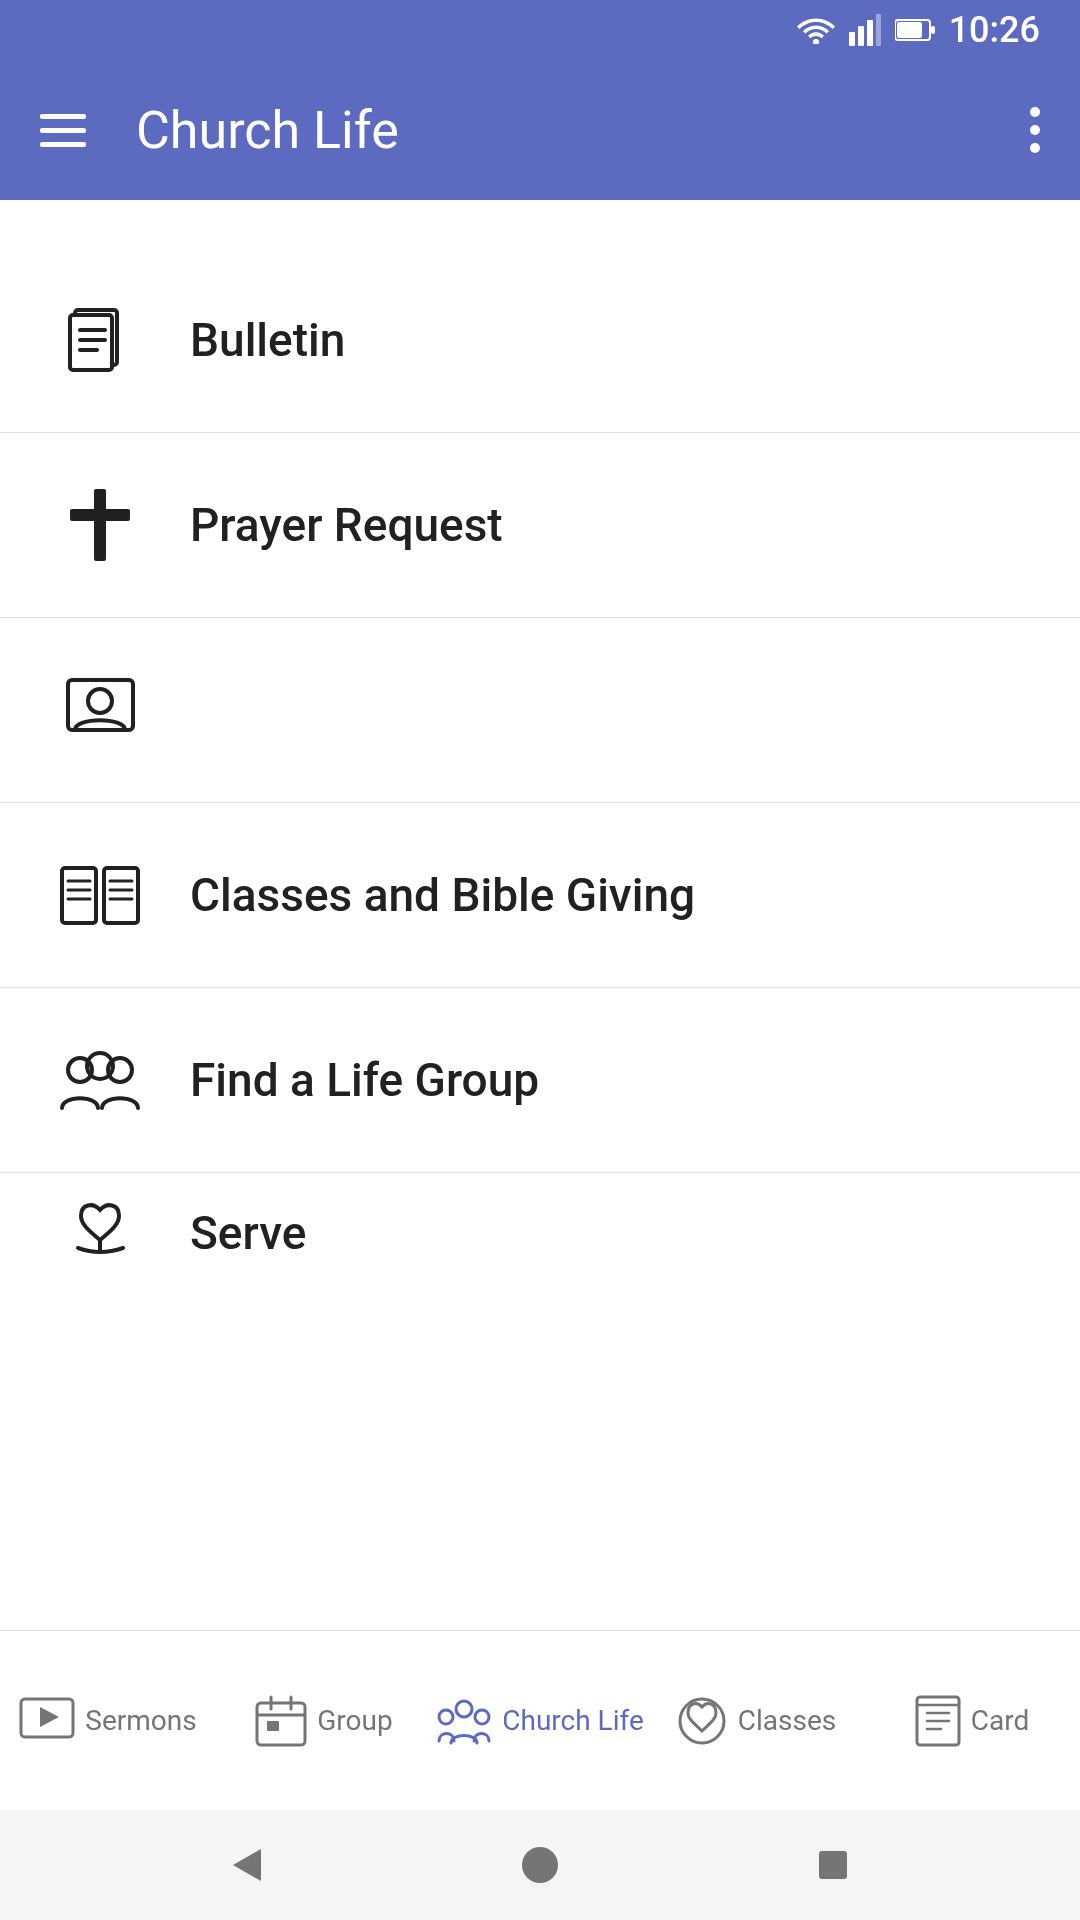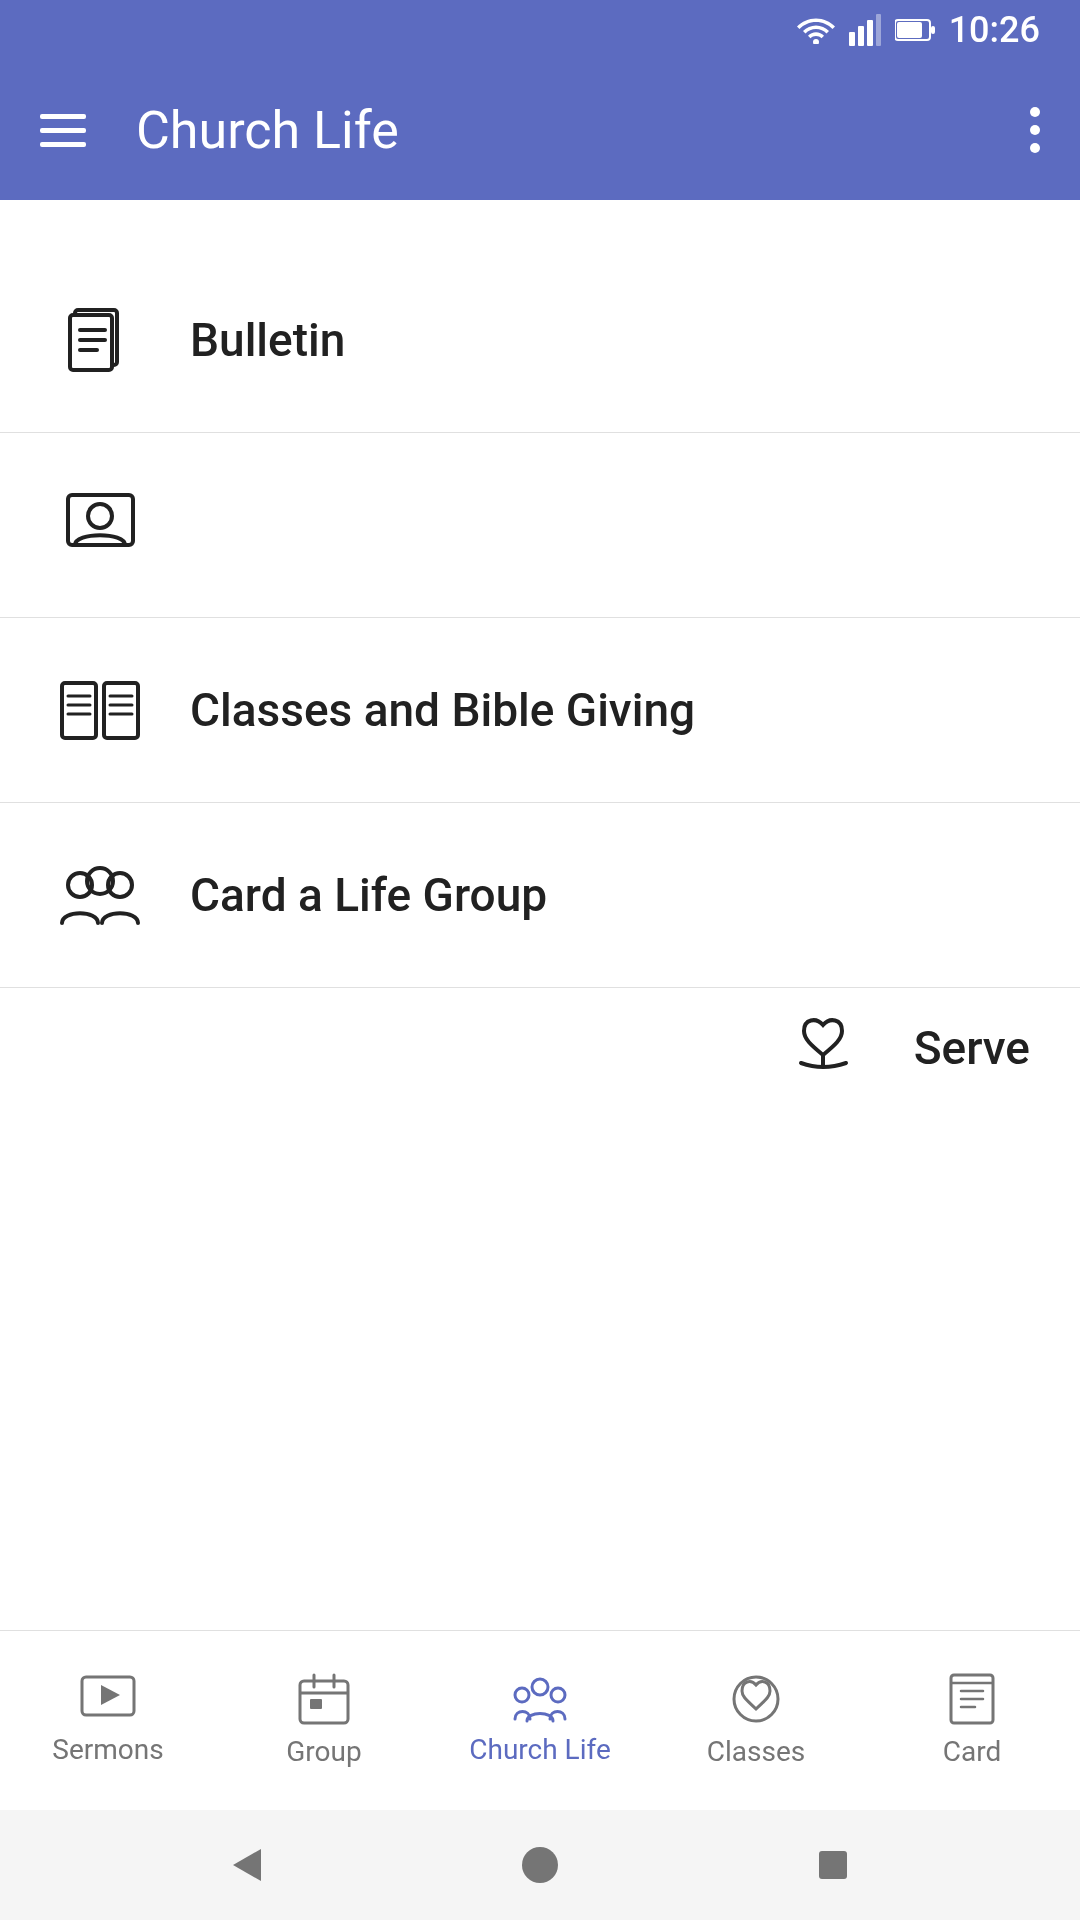--- a/index.html
+++ b/index.html
@@ -108,21 +108,20 @@
       align-items: center;
       padding: 0 50px;
       height: 185px;
       border-bottom: 1px solid #e0e0e0;
       cursor: pointer;
       background: white;
     }
 
     .menu-item:last-child {
       border-bottom: none;
-      justify-content: flex-end;
     }
 
     .menu-item-icon {
       width: 100px;
       display: flex;
       align-items: center;
       justify-content: center;
       flex-shrink: 0;
     }
 
@@ -144,21 +143,21 @@
       height: 180px;
       border-top: 1px solid #e0e0e0;
       display: flex;
       align-items: center;
       background: white;
     }
 
     .nav-item {
       flex: 1;
       display: flex;
-      flex-direction: column;
+      flex-direction: row;
       align-items: center;
       justify-content: center;
       gap: 10px;
       cursor: pointer;
       height: 100%;
     }
 
     .nav-item-label {
       font-size: 28px;
       color: #757575;
@@ -243,20 +242,29 @@
         <rect x="10" y="5" width="42" height="55" rx="3" stroke="#212121" stroke-width="4" fill="none"></rect>
         <rect x="5" y="10" width="42" height="55" rx="3" stroke="#212121" stroke-width="4" fill="white"></rect>
         <line x1="15" y1="25" x2="40" y2="25" stroke="#212121" stroke-width="4" stroke-linecap="round"></line>
         <line x1="15" y1="35" x2="40" y2="35" stroke="#212121" stroke-width="4" stroke-linecap="round"></line>
         <line x1="15" y1="45" x2="32" y2="45" stroke="#212121" stroke-width="4" stroke-linecap="round"></line>
       </svg>
     </div>
     <span class="menu-item-label">Bulletin</span>
   </div>
 
+  <div class="menu-item">
+    <div class="menu-item-icon">
+      <svg width="60" height="72" viewBox="0 0 60 72" fill="none">
+        <rect x="24" y="0" width="12" height="72" rx="2" fill="#212121"></rect>
+        <rect x="0" y="20" width="60" height="12" rx="2" fill="#212121"></rect>
+      </svg>
+    </div>
+    <span class="menu-item-label">Prayer Request</span>
+  </div>
 
   <div class="menu-item">
     <div class="menu-item-icon">
       <svg width="75" height="70" viewBox="0 0 75 70" fill="none">
         <rect x="5" y="5" width="65" height="50" rx="4" stroke="#212121" stroke-width="4" fill="none"></rect>
         <circle cx="37" cy="26" r="12" stroke="#212121" stroke-width="4" fill="none"></circle>
         <path d="M12 55 C12 42 62 42 62 55" stroke="#212121" stroke-width="4" fill="none"></path>
       </svg>
     </div>
   </div>
@@ -280,21 +288,21 @@
   <div class="menu-item">
     <div class="menu-item-icon">
       <svg width="80" height="65" viewBox="0 0 80 65" fill="none">
         <circle cx="20" cy="22" r="12" stroke="#212121" stroke-width="4" fill="none"></circle>
         <circle cx="60" cy="22" r="12" stroke="#212121" stroke-width="4" fill="none"></circle>
         <circle cx="40" cy="18" r="13" stroke="#212121" stroke-width="4" fill="none"></circle>
         <path d="M2 60 C2 47 38 47 38 60" stroke="#212121" stroke-width="4" fill="none" stroke-linecap="round"></path>
         <path d="M42 60 C42 47 78 47 78 60" stroke="#212121" stroke-width="4" fill="none" stroke-linecap="round"></path>
       </svg>
     </div>
-    <span class="menu-item-label">Card a Life Group</span>
+    <span class="menu-item-label">Find a Life Group</span>
   </div>
 
   <div class="menu-item menu-item-partial">
     <div class="menu-item-icon">
       <svg width="75" height="70" viewBox="0 0 75 70" fill="none">
         <path d="M37 12 C30 4 18 6 18 18 C18 26 25 32 37 42 C49 32 56 26 56 18 C56 6 44 4 37 12Z" stroke="#212121" stroke-width="4" fill="none"></path>
         <path d="M15 50 Q37 58 60 50" stroke="#212121" stroke-width="4" fill="none" stroke-linecap="round"></path>
         <line x1="37" y1="42" x2="37" y2="52" stroke="#212121" stroke-width="4" stroke-linecap="round"></line>
       </svg>
     </div>

